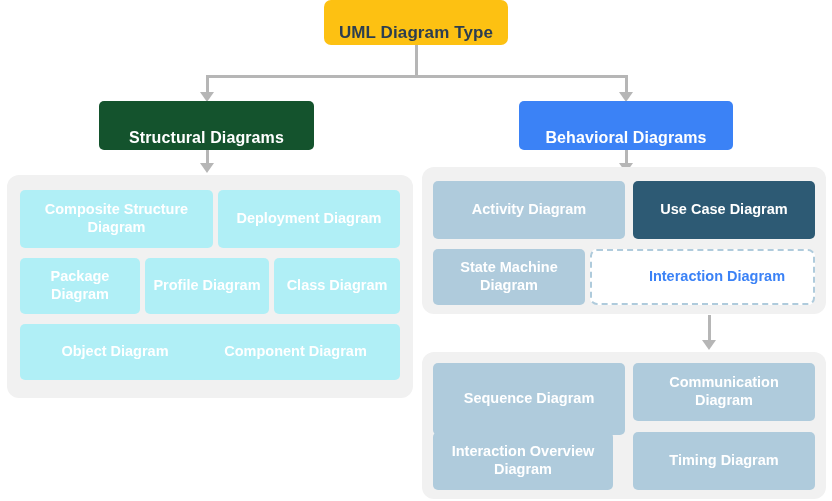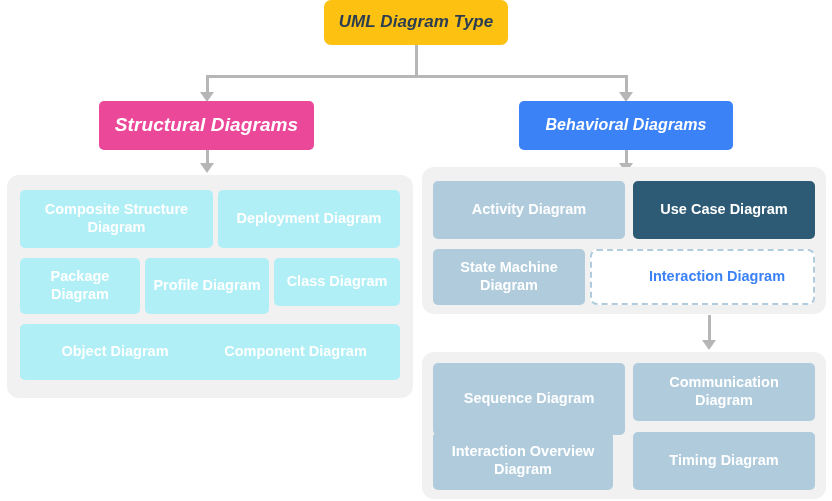--- a/index.html
+++ b/index.html
@@ -20,44 +20,43 @@
     left: 0; top: 0;
     width: 832px;
     height: 501px;
   }
 
   
   .node {
     position: absolute;
     box-sizing: border-box;
     display: flex;
-    align-items: center;
+    align-items: flex-end;
     justify-content: center;
     text-align: center;
     border-radius: 6px;
     line-height: 1.18;
     font-weight: bold;
     letter-spacing: .1px;
     padding: 2px 6px;
-    font-style: italic;
   }
 
   
   .node-root {
     background: #FDC112;
     color: #2C3E50;
     font-size: 17px;
     border-radius: 7px;
   }
 
   
   .node-branch-structural {
-    background: #ec4899;
+    background: #14532d;
     color: #ffffff;
-    font-size: 19px;
+    font-size: 16px;
     border-radius: 5px;
   }
   .node-branch-behavioral {
     background: #3b82f6;
     color: #ffffff;
     font-size: 16px;
     border-radius: 5px;
   }
 
   
@@ -154,21 +153,21 @@
     </div>
 
     <div class="chip chip-cyan" style="left:13px; top:83px; width:120px; height:56px;">
       <span>Package Diagram</span>
     </div>
 
     <div class="chip chip-cyan" style="left:138px; top:83px; width:124px; height:56px;">
       <span>Profile Diagram</span>
     </div>
 
-    <div class="chip chip-cyan" style="left:267px; top:83px; width:126px; height:48px;">
+    <div class="chip chip-cyan" style="left:267px; top:83px; width:126px; height:56px;">
       <span>Class Diagram</span>
     </div>
 
     <div class="chip chip-cyan" style="left:13px; top:149px; width:190px; height:56px;">
       <span>Object Diagram</span>
     </div>
 
     <div class="chip chip-cyan" style="left:184px; top:149px; width:209px; height:56px;">
       <span>Component Diagram</span>
     </div>

